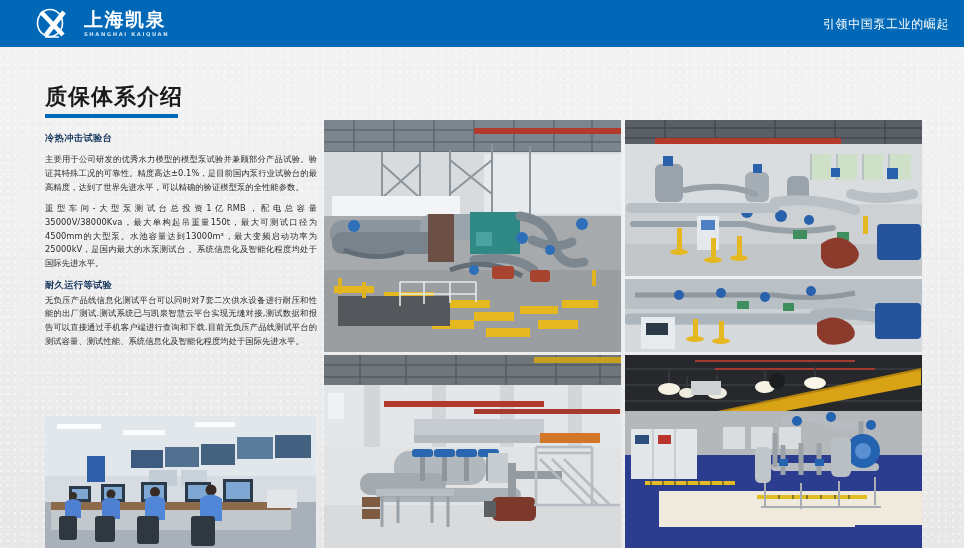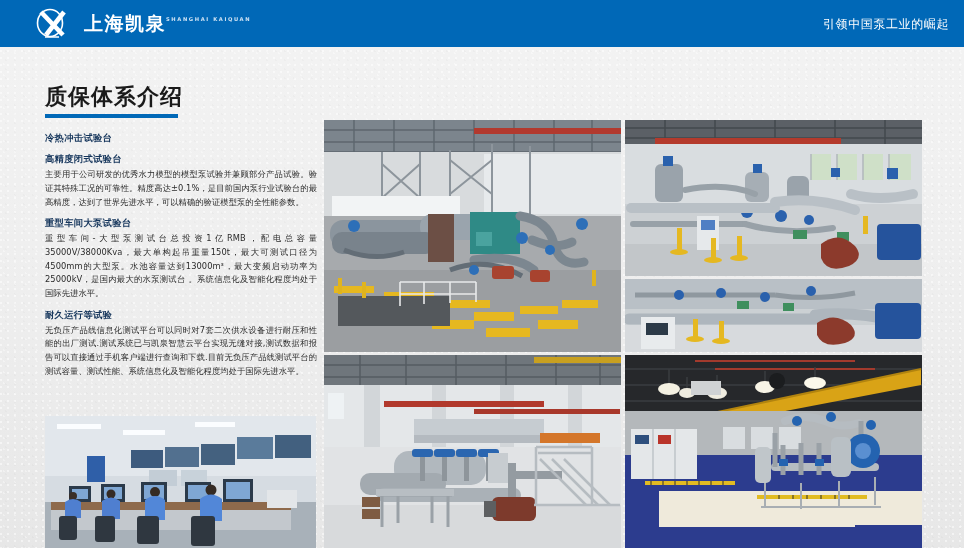--- a/index.html
+++ b/index.html
@@ -51,21 +51,21 @@
     margin-left: 33px;
     gap: 7px;
   }
   .brand-mark {
     width: 44px;
     height: 32px;
     flex: none;
   }
   .brand-words {
     display: flex;
-    flex-direction: row;
+    flex-direction: column;
     justify-content: center;
     line-height: 1;
   }
   .brand-cn {
     color: #ffffff;
     font-size: 19px;
     font-weight: 700;
     letter-spacing: 1.5px;
   }
   .brand-en {
@@ -180,26 +180,24 @@
 
     <div class="text-col">
       <h1 class="page-title">质保体系介绍</h1>
       <div class="title-rule"></div>
 
       <div class="sec">
         <div class="sec-h">冷热冲击试验台</div>
       </div>
 
       <div class="sec">
-        <div class="sec-h">高精度闭式试验台</div>
         <div class="sec-p">主要用于公司研发的优秀水力模型的模型泵试验并兼顾部分产品试验。验证其特殊工况的可靠性。精度高达±0.1%，是目前国内泵行业试验台的最高精度，达到了世界先进水平，可以精确的验证模型泵的全性能参数。</div>
       </div>
 
       <div class="sec">
-        <div class="sec-h">重型车间大泵试验台</div>
         <div class="sec-p">重型车间-大型泵测试台总投资1亿RMB，配电总容量35000V/38000Kva，最大单构起吊重量150t，最大可测试口径为4500mm的大型泵。水池容量达到13000m³，最大变频启动功率为25000kV，是国内最大的水泵测试台 。系统信息化及智能化程度均处于国际先进水平。</div>
       </div>
 
       <div class="sec">
         <div class="sec-h">耐久运行等试验</div>
         <div class="sec-p">无负压产品线信息化测试平台可以同时对7套二次供水设备进行耐压和性能的出厂测试.测试系统已与凯泉智慧云平台实现无缝对接,测试数据和报告可以直接通过手机客户端进行查询和下载.目前无负压产品线测试平台的测试容量、测试性能、系统信息化及智能化程度均处于国际先进水平。</div>
       </div>
     </div>
 
     <div class="img photo-control">

